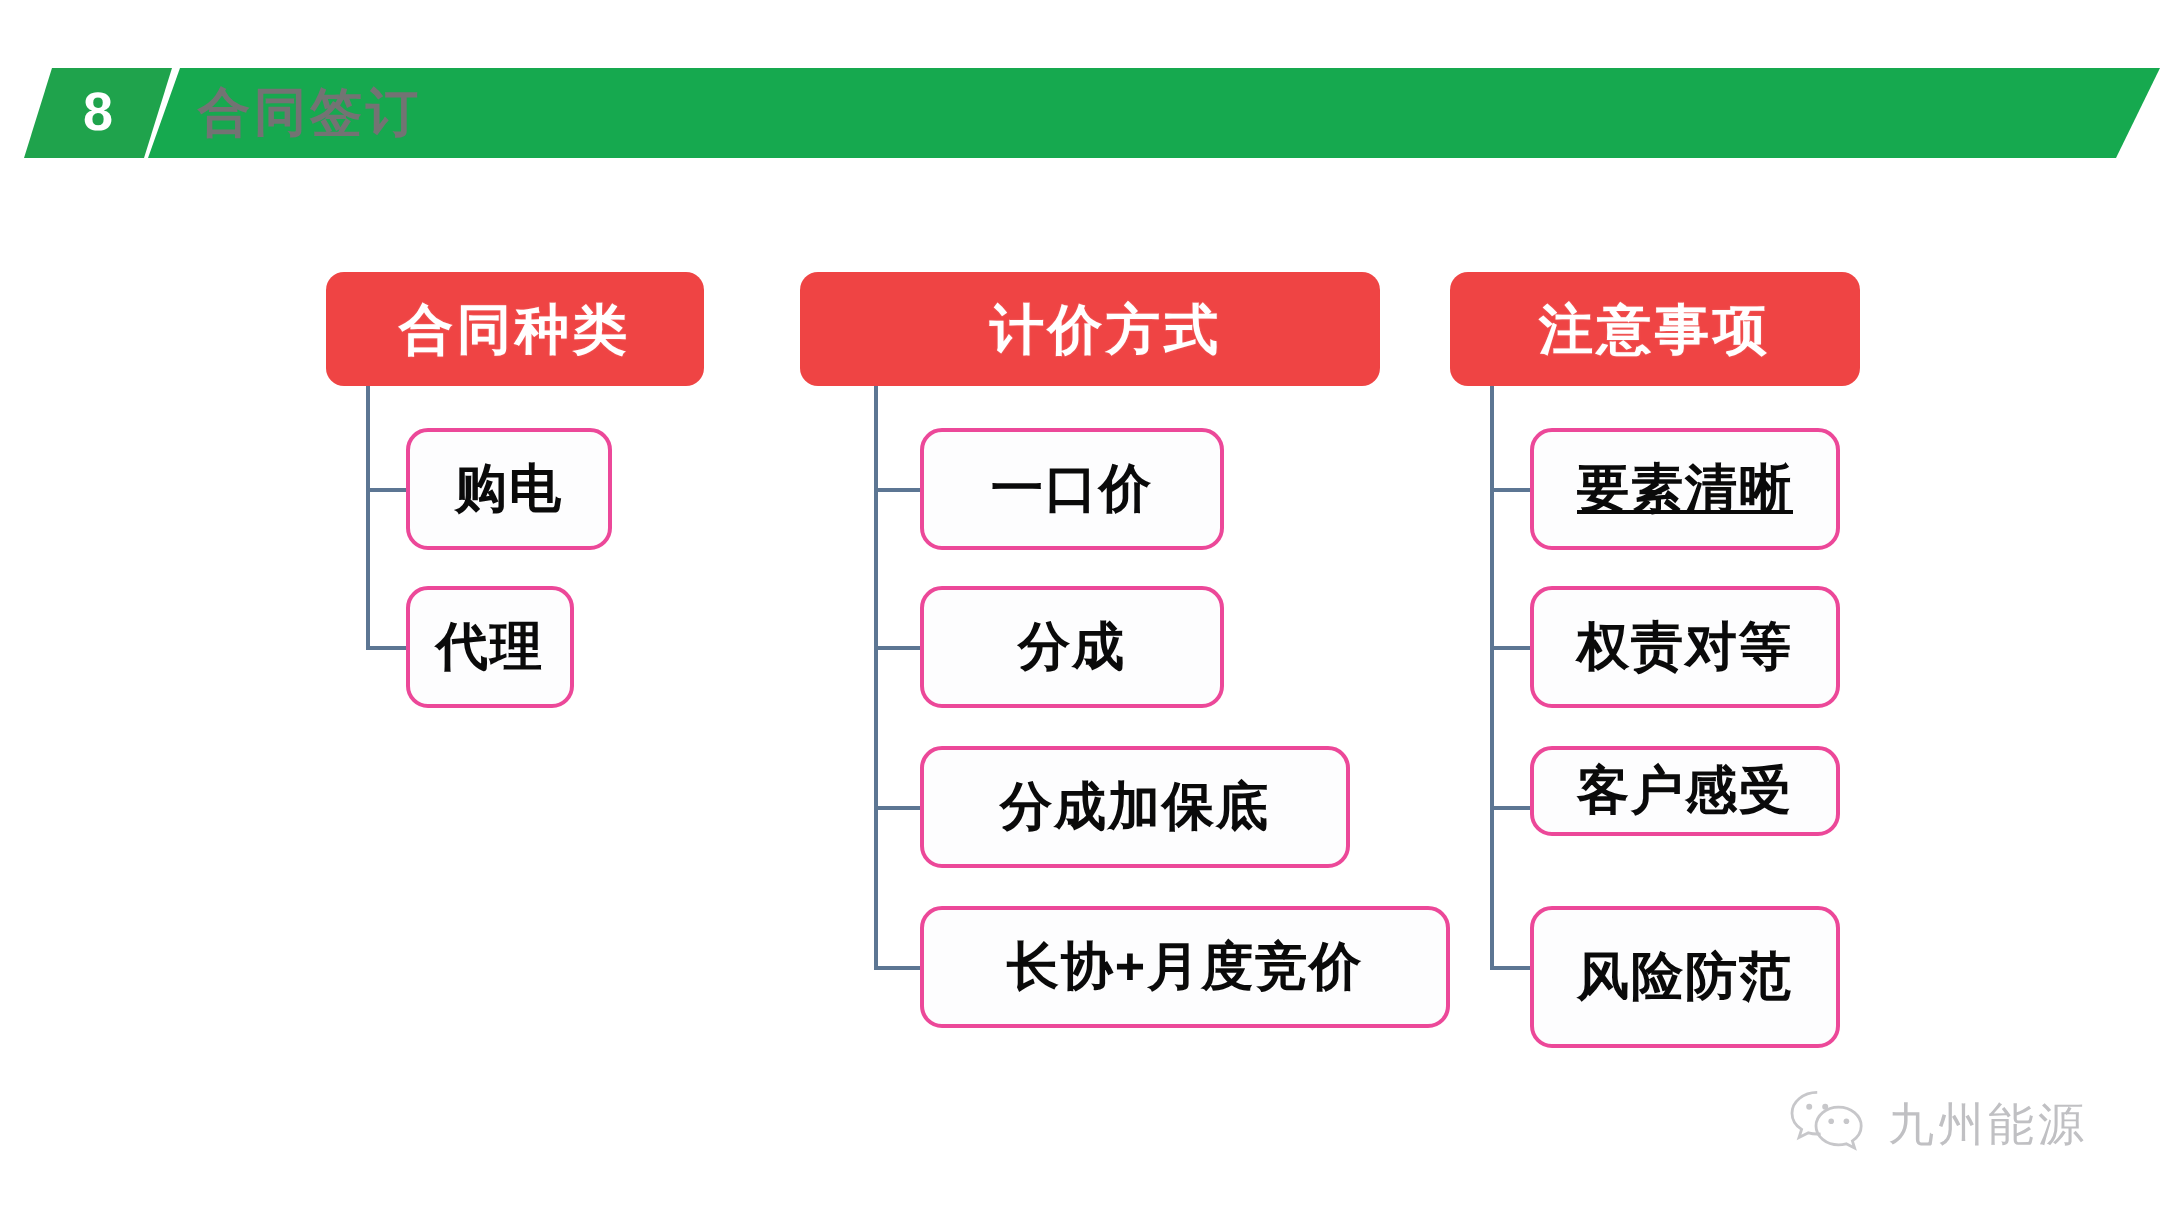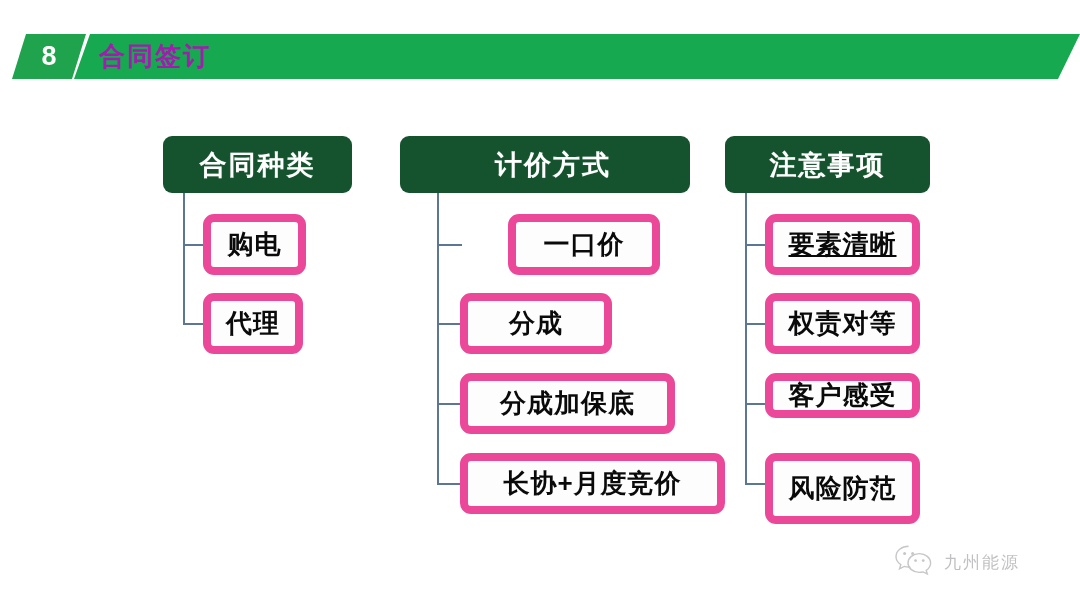--- a/index.html
+++ b/index.html
@@ -53,55 +53,55 @@
     height: 45px;
     background: #16a94f;
     clip-path: polygon(16px 0, 1006px 0, 984px 45px, 0 45px);
   }
   .header-title-text {
     position: absolute;
     left: 99px;
     top: 0;
     height: 45px;
     line-height: 45px;
-    color: #a21caf;
+    color: #737373;
     font-size: 26px;
     font-weight: bold;
     letter-spacing: 2px;
     white-space: nowrap;
   }
 
   
   .diagram {
     position: absolute;
     left: 0;
     top: 0;
     width: 1080px;
     height: 608px;
   }
 
   .col-head {
     position: absolute;
-    background: #14532d;
+    background: #ef4444;
     border-radius: 9px;
     color: #ffffff;
     font-size: 27px;
     font-weight: bold;
     letter-spacing: 2px;
     display: flex;
     align-items: center;
     justify-content: center;
     box-sizing: border-box;
     text-shadow: 0 0 1px rgba(255,255,255,0.25);
   }
 
   .leaf {
     position: absolute;
     background: #fdfdfe;
-    border: 8px solid #ec4899;
+    border: 2px solid #ec4899;
     border-radius: 11px;
     color: #0a0a0a;
     font-size: 26px;
     font-weight: bold;
     letter-spacing: 1px;
     display: flex;
     align-items: center;
     justify-content: center;
     box-sizing: border-box;
   }
@@ -119,21 +119,21 @@
     left: 893px;
     top: 543px;
     display: flex;
     align-items: center;
     gap: 9px;
     opacity: 0.62;
   }
   .watermark .wm-icon { display: block; }
   .watermark .wm-text {
     color: #9a9a9f;
-    font-size: 17px;
+    font-size: 23px;
     letter-spacing: 2px;
     white-space: nowrap;
     font-weight: normal;
   }
 </style>
 </head>
 <body>
 
 <div class="header-band">
   <div class="header-num-shape"></div>
@@ -144,31 +144,31 @@
 
 <div class="diagram">
 
   <div class="col-head" style="left:163px; top:136px; width:189px; height:57px;">合同种类</div>
 
   <div class="conn conn-v" style="left:183px; top:193px; height:132px;"></div>
   <div class="conn conn-h" style="left:183px; top:244px; width:22px;"></div>
   <div class="conn conn-h" style="left:183px; top:323px; width:22px;"></div>
 
   <div class="leaf" style="left:203px; top:214px; width:103px; height:61px;">购电</div>
-  <div class="leaf" style="left:203px; top:293px; width:100px; height:61px;">代理</div>
+  <div class="leaf" style="left:203px; top:293px; width:84px; height:61px;">代理</div>
 
   <div class="col-head" style="left:400px; top:136px; width:290px; height:57px;padding-left:16px;">计价方式</div>
 
   <div class="conn conn-v" style="left:437px; top:193px; height:291px;"></div>
   <div class="conn conn-h" style="left:437px; top:244px; width:25px;"></div>
   <div class="conn conn-h" style="left:437px; top:323px; width:25px;"></div>
   <div class="conn conn-h" style="left:437px; top:403px; width:25px;"></div>
   <div class="conn conn-h" style="left:437px; top:483px; width:25px;"></div>
 
-  <div class="leaf" style="left:460px; top:214px; width:152px; height:61px;margin-left:48px;">一口价</div>
+  <div class="leaf" style="left:460px; top:214px; width:152px; height:61px;">一口价</div>
   <div class="leaf" style="left:460px; top:293px; width:152px; height:61px;text-align:right;">分成</div>
   <div class="leaf" style="left:460px; top:373px; width:215px; height:61px;">分成加保底</div>
   <div class="leaf" style="left:460px; top:453px; width:265px; height:61px;">长协+月度竞价</div>
 
   <div class="col-head" style="left:725px; top:136px; width:205px; height:57px;">注意事项</div>
 
   <div class="conn conn-v" style="left:745px; top:193px; height:291px;"></div>
   <div class="conn conn-h" style="left:745px; top:244px; width:22px;"></div>
   <div class="conn conn-h" style="left:745px; top:323px; width:22px;"></div>
   <div class="conn conn-h" style="left:745px; top:403px; width:22px;"></div>

